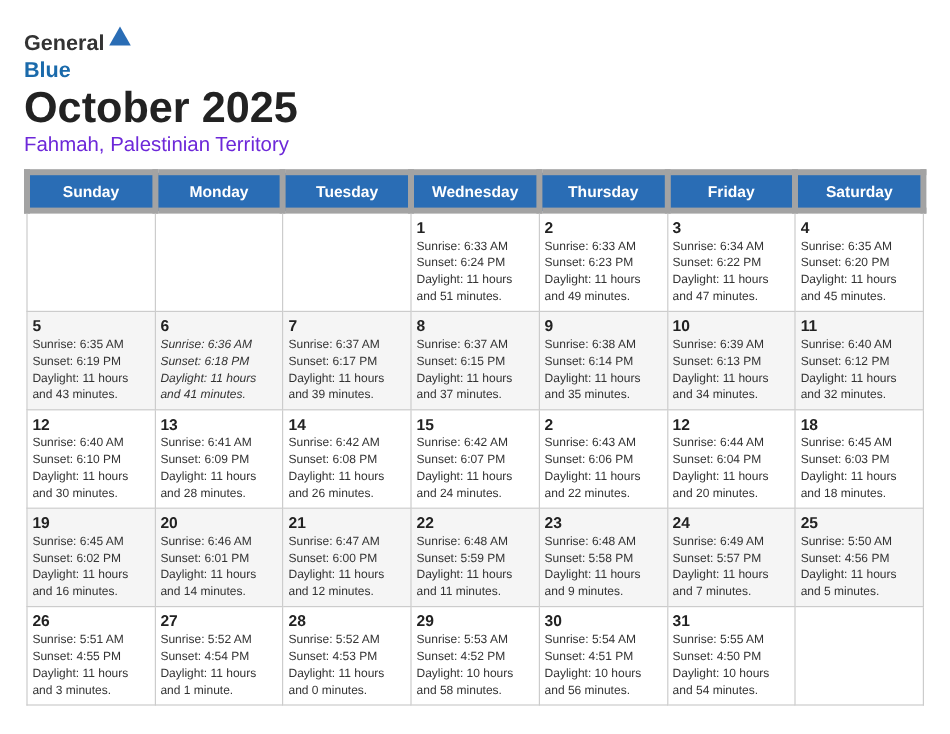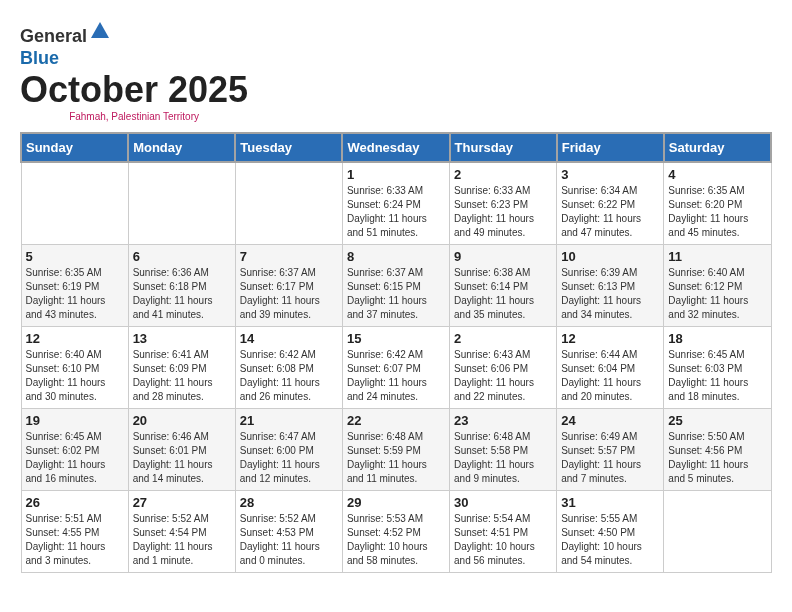--- a/index.html
+++ b/index.html
@@ -27,44 +27,44 @@
       line-height: 1.2;
     }
     .logo-general { color: #333; }
     .logo-blue { color: #1a6aab; }
     .logo-icon {
       width: 22px;
       height: 22px;
       margin-left: 2px;
     }
     .title-block {
-      text-align: center;
+      text-align: left;
     }
     .month-title {
       font-size: 36px;
       font-weight: bold;
       color: #222;
     }
     .location-title {
-      font-size: 10px;
-      color: #be185d;
+      font-size: 17px;
+      color: #6d28d9;
     }
     table {
       width: 100%;
       border-collapse: collapse;
       font-size: 11px;
     }
     thead th {
       background-color: #2a6db5;
       color: #fff;
       padding: 6px 4px;
-      text-align: left;
+      text-align: center;
       font-size: 13px;
       font-weight: bold;
-      border: 2px solid #a3a3a3;
+      border: 5px solid #a3a3a3;
     }
     tbody td {
       border: 1px solid #ccc;
       vertical-align: top;
       padding: 4px;
       width: 14.28%;
       min-height: 80px;
       height: 80px;
     }
     .day-number {
@@ -160,21 +160,21 @@
       <tr class="week-row">
         <td>
           <span class="day-number">5</span>
           <div class="day-info" style="white-space: pre-line;">Sunrise: 6:35 AM
 Sunset: 6:19 PM
 Daylight: 11 hours
 and 43 minutes.</div>
         </td>
         <td>
           <span class="day-number">6</span>
-          <div class="day-info" style="white-space: pre-line;">Sunrise: 6:36 AM
+          <div class="day-info" style="white-space: pre-line; font-style: italic;">Sunrise: 6:36 AM
 Sunset: 6:18 PM
 Daylight: 11 hours
 and 41 minutes.</div>
         </td>
         <td>
           <span class="day-number">7</span>
           <div class="day-info" style="white-space: pre-line;">Sunrise: 6:37 AM
 Sunset: 6:17 PM
 Daylight: 11 hours
 and 39 minutes.</div>

